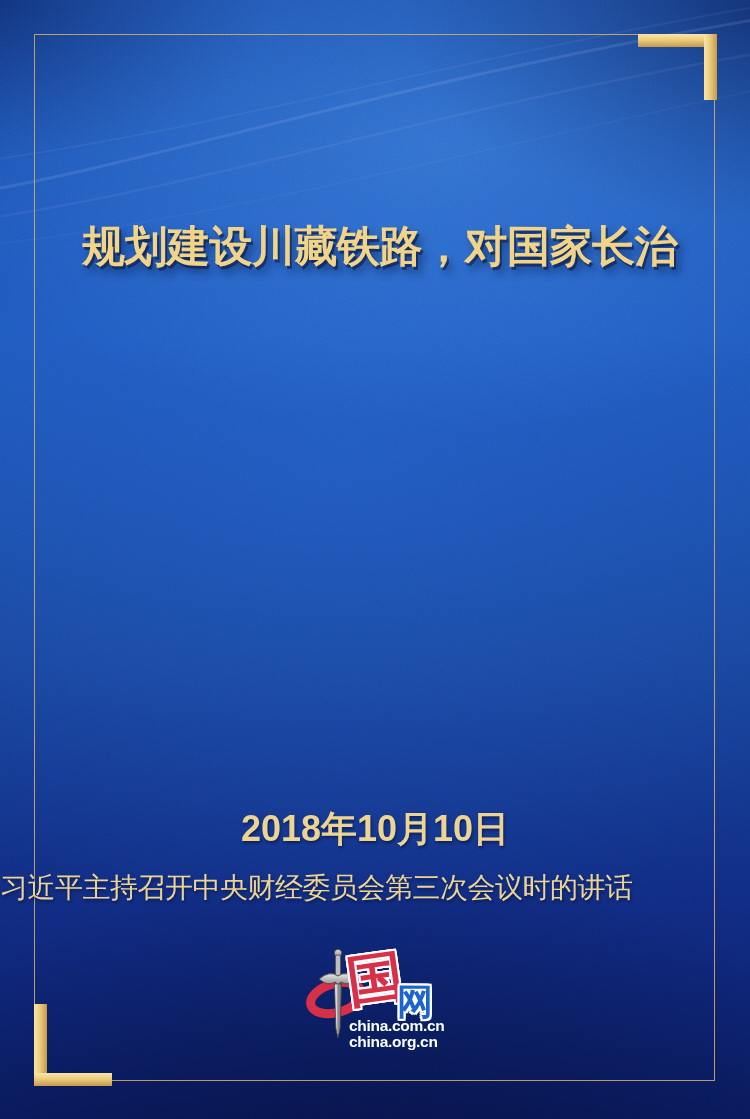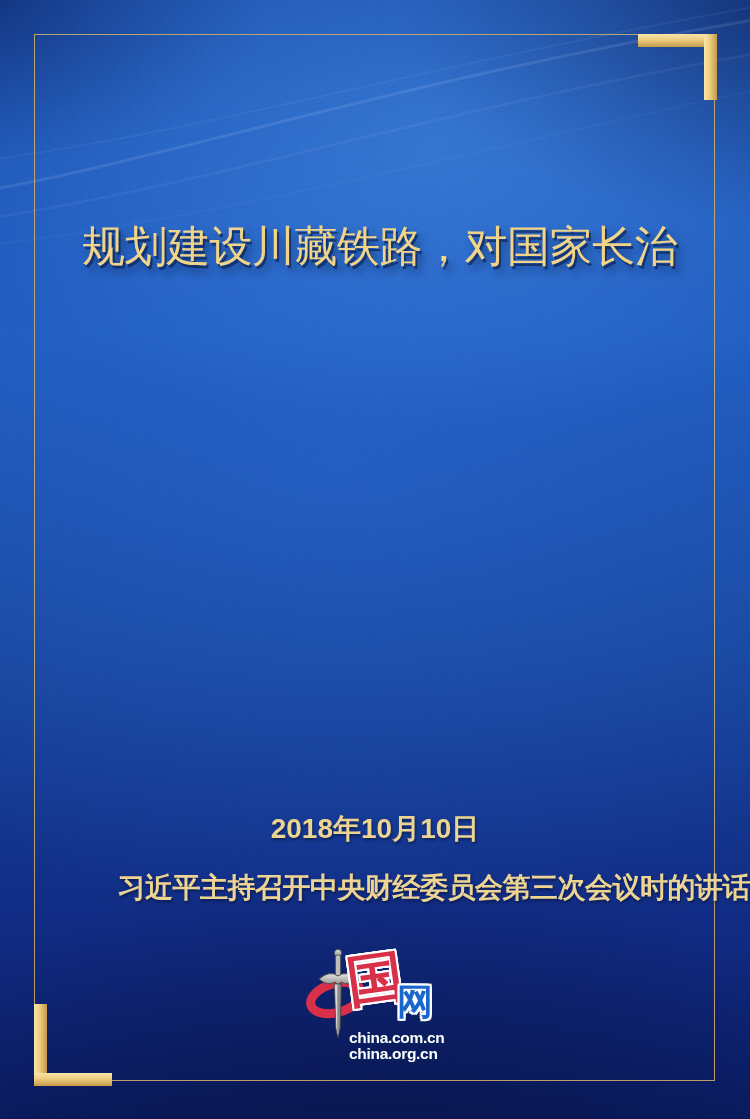--- a/index.html
+++ b/index.html
@@ -29,51 +29,51 @@
   .gold-h { background:linear-gradient(180deg,#f9e5a8 0%,#eccd7f 45%,#c6994a 100%); }
   .gold-v { background:linear-gradient(90deg,#f9e5a8 0%,#eccd7f 45%,#c6994a 100%); }
   .tr-h { left:638px; top:34px;  width:79px; height:13px; }
   .tr-v { left:704px; top:34px;  width:13px; height:66px; }
   .bl-v { left:34px;  top:1004px; width:13px; height:82px; }
   .bl-h { left:34px;  top:1073px; width:78px; height:13px; }
 
   
   .quote {
     position:absolute; left:82px; top:214px; width:620px;
-    font-size:43px; line-height:64.5px; font-weight:400; letter-spacing:-0.5px;
+    font-size:43px; line-height:64.5px; font-weight:700; letter-spacing:-0.5px;
     color:#f1d488;
     text-shadow:2px 3px 0 rgba(8,20,60,.55), 5px 7px 8px rgba(4,12,40,.45);
   }
 
   .date-line {
     position:absolute; left:0; top:812px; width:750px; text-align:center;
-    font-size:28px; line-height:34px; font-weight:700; color:#edd492;
+    font-size:36px; line-height:34px; font-weight:700; color:#edd492;
     text-shadow:1px 2px 3px rgba(6,16,50,.6);
   }
   .attribution {
-    position:absolute; left:0; top:870px; width:750px; text-align:right;
-    font-size:28px; line-height:36px; font-weight:700; letter-spacing:-0.5px; color:#edd492;
+    position:absolute; left:0; top:870px; width:750px; text-align:left;
+    font-size:28px; line-height:36px; font-weight:400; letter-spacing:-0.5px; color:#edd492;
     text-shadow:1px 2px 3px rgba(6,16,50,.6);
   }
 
   
   .logo { position:absolute; left:305px; top:946px; width:150px; height:108px; }
   .logo svg.mark { position:absolute; left:0; top:0; width:150px; height:108px; }
   .logo .guo {
     position:absolute; left:42px; top:4px; font-size:56px; line-height:58px; font-weight:700;
     color:#d93049; transform:rotate(-8deg);
     text-shadow:2px 0 0 #fff,-2px 0 0 #fff,0 2px 0 #fff,0 -2px 0 #fff,2px 2px 0 #fff,-2px -2px 0 #fff,2px -2px 0 #fff,-2px 2px 0 #fff;
   }
   .logo .wang {
     position:absolute; left:92px; top:38px; font-size:36px; line-height:36px; font-weight:700;
     color:#1b66cc;
     text-shadow:2px 0 0 #fff,-2px 0 0 #fff,0 2px 0 #fff,0 -2px 0 #fff,2px 2px 0 #fff,-2px -2px 0 #fff,2px -2px 0 #fff,-2px 2px 0 #fff;
   }
   .logo .domains {
-    position:absolute; left:44px; top:84px; width:104px;
+    position:absolute; left:44px; top:72px; width:104px;
     font-size:15.5px; line-height:16px; font-weight:700; letter-spacing:-0.3px; color:#fff;
     text-shadow:-1px -1px 0 #0a2160,1px -1px 0 #0a2160,-1px 1px 0 #0a2160,1px 1px 0 #0a2160,2px 2px 0 #0a2160;
     white-space:nowrap;
   }
 </style>
 </head>
 <body>
 
 <div class="page">
 

